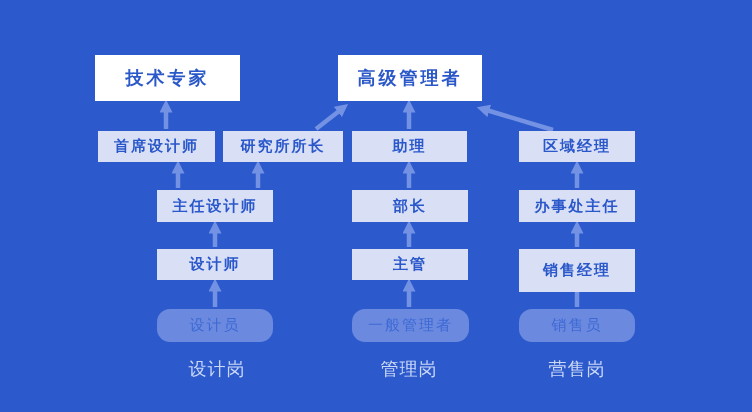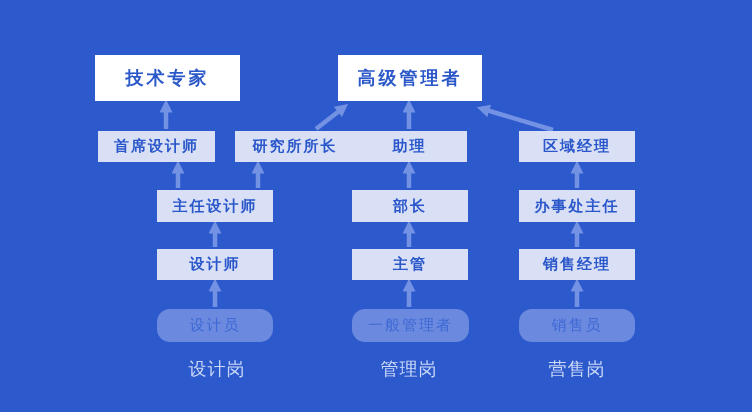--- a/index.html
+++ b/index.html
@@ -102,31 +102,31 @@
     <line x1="577" y1="307" x2="577" y2="285" marker-end="url(#ah)"></line>
     <line x1="577" y1="247" x2="577" y2="227" marker-end="url(#ah)"></line>
     <line x1="577" y1="188" x2="577" y2="167" marker-end="url(#ah)"></line>
     <line x1="553" y1="130" x2="483" y2="109" marker-end="url(#ah)"></line>
   </svg>
 
   <div class="node apex" style="left:95px;top:55px;width:145px;height:46px">技术专家</div>
   <div class="node apex" style="left:338px;top:55px;width:144px;height:46px">高级管理者</div>
 
   <div class="node mid" style="left:98px;top:131px;width:117px;height:31px">首席设计师</div>
-  <div class="node mid" style="left:235px;top:131px;width:120px;height:31px">研究所所长</div>
+  <div class="node mid" style="left:223px;top:131px;width:120px;height:31px">研究所所长</div>
   <div class="node mid" style="left:352px;top:131px;width:115px;height:31px">助理</div>
   <div class="node mid" style="left:519px;top:131px;width:116px;height:31px">区域经理</div>
 
   <div class="node mid" style="left:157px;top:190px;width:116px;height:32px">主任设计师</div>
   <div class="node mid" style="left:352px;top:190px;width:116px;height:32px">部长</div>
   <div class="node mid" style="left:519px;top:190px;width:116px;height:32px">办事处主任</div>
 
   <div class="node mid" style="left:157px;top:249px;width:116px;height:31px">设计师</div>
   <div class="node mid" style="left:352px;top:249px;width:116px;height:31px">主管</div>
-  <div class="node mid" style="left:519px;top:249px;width:116px;height:31px">销售经理</div>
+  <div class="node mid" style="left:519px;top:249px;width:116px;height:43px">销售经理</div>
 
   <div class="node entry" style="left:157px;top:309px;width:116px;height:33px">设计员</div>
   <div class="node entry" style="left:352px;top:309px;width:117px;height:33px">一般管理者</div>
   <div class="node entry" style="left:519px;top:309px;width:116px;height:33px">销售员</div>
 
   <div class="track-label" style="left:157px;top:357px;width:120px">设计岗</div>
   <div class="track-label" style="left:349px;top:357px;width:120px">管理岗</div>
   <div class="track-label" style="left:517px;top:357px;width:120px">营售岗</div>
 
 </div>

